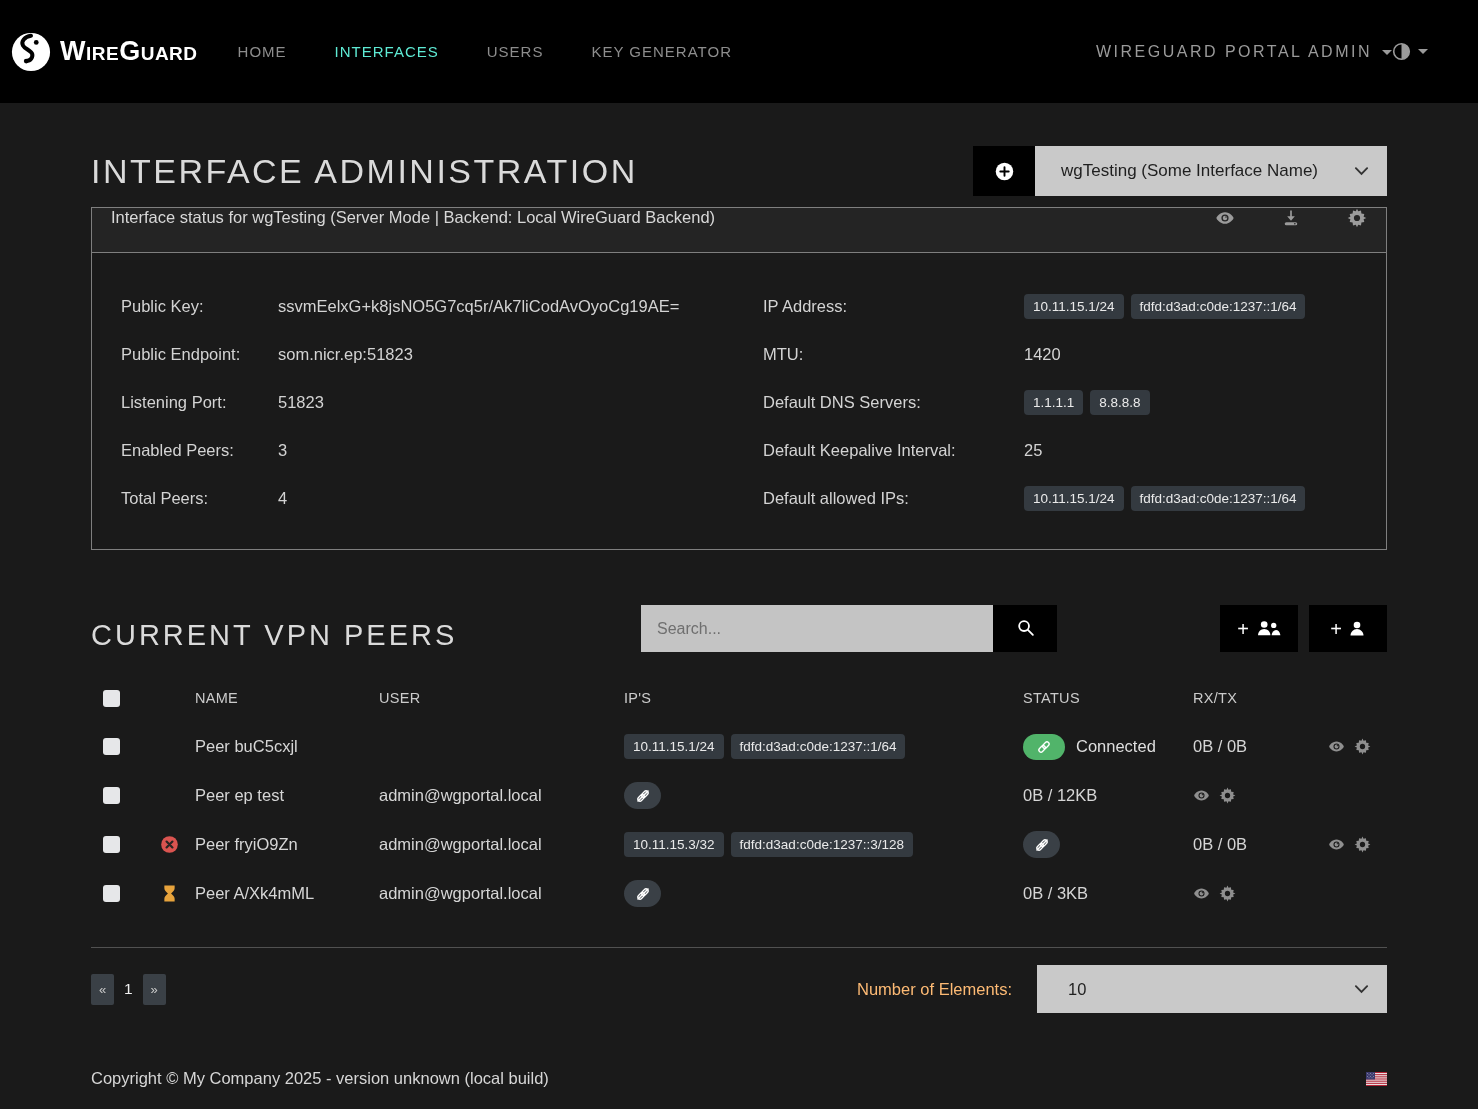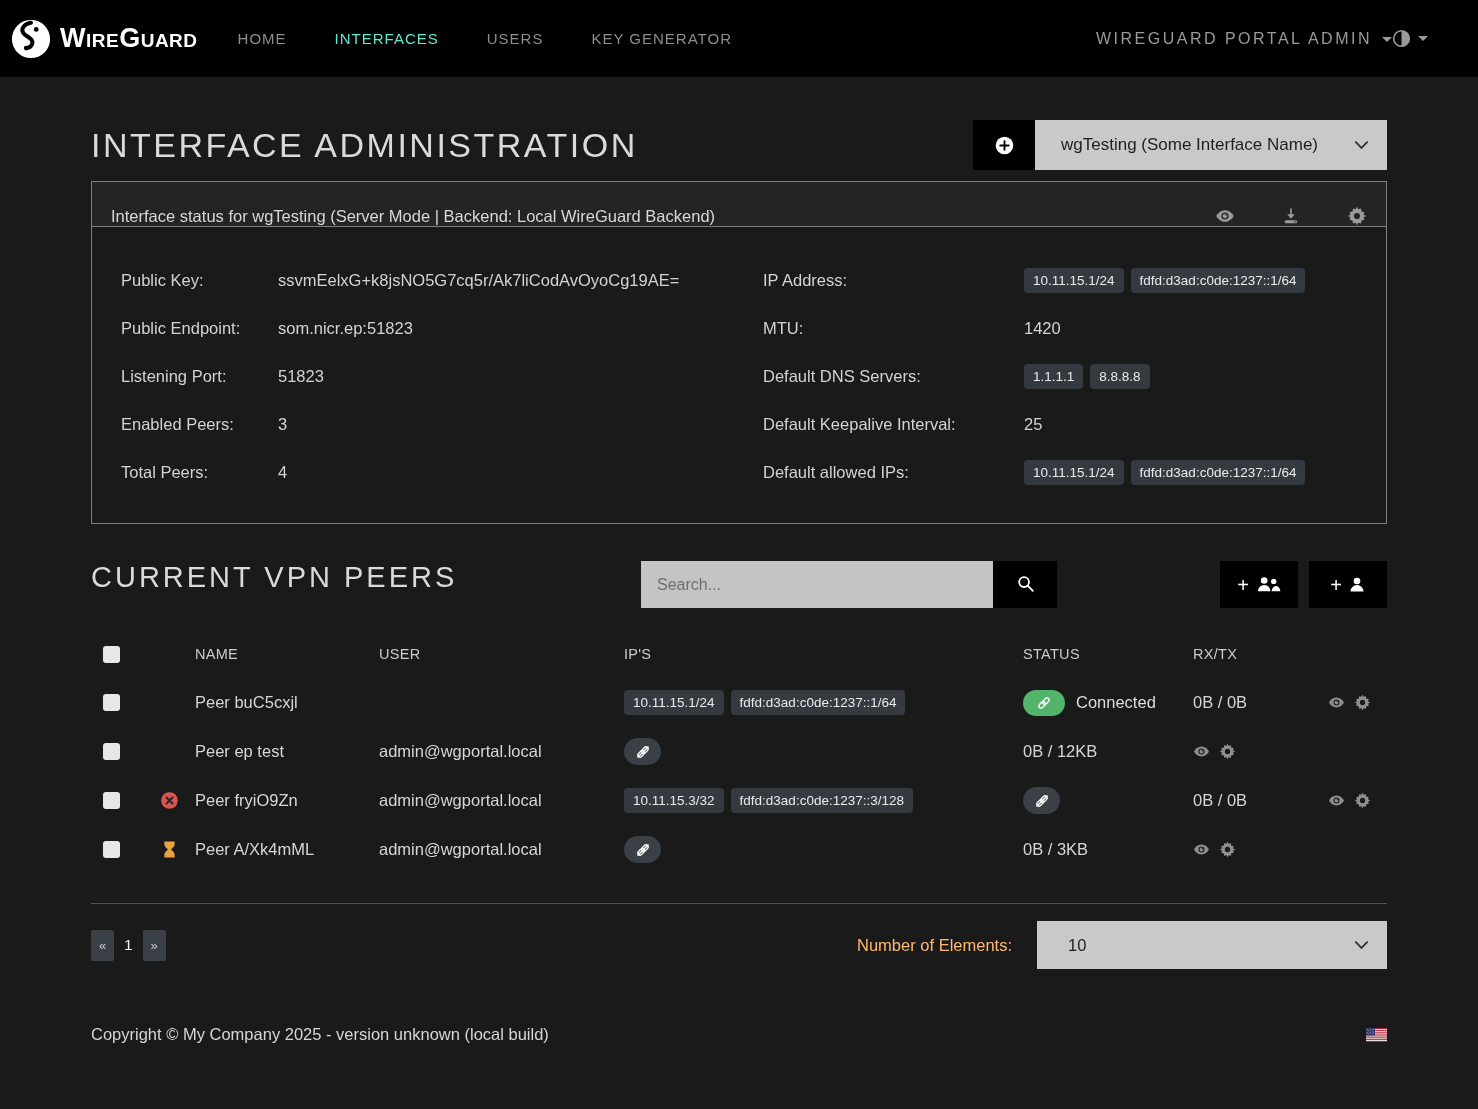--- a/index.html
+++ b/index.html
@@ -5,21 +5,21 @@
   * { box-sizing: border-box; }
   html,body { margin:0; padding:0; }
   body {
     width:1478px; height:1109px; overflow:hidden;
     background:#1a1a1a;
     font-family:"Liberation Sans", sans-serif;
   }
 
   
   nav {
-    height:77px; background:#000;
+    height:103px; background:#000;
     display:flex; align-items:center;
     padding:0 50px 0 10px;
   }
   .brand { display:flex; align-items:center; gap:8px; }
   .brand svg { width:42px; height:42px; display:block; }
   .brand-text { color:#fff; font-size:27px; font-weight:600; font-variant:small-caps; letter-spacing:.5px; }
   .nav-items { display:flex; gap:48px; margin:0 0 0 40px; padding:0; list-style:none; }
   .nav-item { font-size:15px; font-weight:400; letter-spacing:1px; color:#8d8d8d; cursor:pointer; }
   .nav-item.active { color:#5eead4; }
   .nav-right { margin-left:auto; display:flex; align-items:flex-end; }
@@ -37,36 +37,36 @@
   .btn-icon-black { width:62px; height:50px; background:#000; border:none; display:flex; align-items:center; justify-content:center; cursor:pointer; }
   .btn-icon-black svg { width:21px; height:21px; display:block; }
   .select { background:#c9c9c9; display:flex; align-items:center; cursor:pointer; }
   .select-interface { width:352px; height:50px; padding:0 18px 0 26px; font-size:17px; color:#1f1f1f; }
   .select .chev { margin-left:auto; }
   .chev svg { width:15px; height:10px; display:block; }
 
   
   .card { margin-top:11px; border:1px solid #7f7f7f; }
   .card-header { height:45px; background:#242424; border-bottom:1px solid #7f7f7f;
-    display:flex; align-items:flex-end; padding:0 19px; font-size:16.5px; color:#d8d8d8; }
+    display:flex; align-items:flex-start; padding:0 19px; font-size:16.5px; color:#d8d8d8; }
   .card-actions { margin-left:auto; display:flex; gap:46px; }
   .card-action { color:#9b9b9b; width:20px; height:20px; cursor:pointer; }
   .card-action svg { width:20px; height:20px; display:block; }
   .card-body { display:flex; padding:39px 0 37px; }
   .col { width:50%; }
   .drow { display:flex; align-items:center; min-height:28px; margin-bottom:20px; }
   .drow:last-child { margin-bottom:0; }
   .col-left .dlabel { width:157px; margin-left:29px; }
   .col-right .dlabel { width:261px; margin-left:24px; }
   .dlabel { font-size:16.5px; color:#d3d3d3; flex-shrink:0; }
   .dvalue { font-size:16.5px; color:#d3d3d3; display:flex; gap:7px; align-items:center; }
   .badge { background:#343a40; color:#eaeaea; font-size:13.5px; font-weight:500; padding:5px 9px; border-radius:4px; white-space:nowrap; }
 
   
-  .peers-head { margin-top:37px; display:flex; align-items:flex-start; }
+  .peers-head { margin-top:55px; display:flex; align-items:flex-end; }
   .section-title { font-size:29px; font-weight:500; letter-spacing:3px; color:#dadada; margin:0; }
   .search-group { margin-left:auto; display:flex; height:47px; }
   .search-input { width:352px; background:#c4c4c4; border:none; outline:none; padding:0 16px; font-size:16px; color:#222; font-family:inherit; }
   .search-input::placeholder { color:#6f6f6f; }
   .search-btn { width:64px; background:#000; border:none; display:flex; align-items:center; justify-content:center; cursor:pointer; }
   .search-btn svg { width:19px; height:19px; }
   .add-group { display:flex; gap:11px; margin-left:163px; }
   .btn-add { width:78px; height:47px; background:#000; border:none; display:flex; align-items:center; justify-content:center; gap:6px; cursor:pointer; }
   .btn-add .plus { font-size:20px; color:#fff; line-height:1; font-weight:400; }
   .btn-add svg { display:block; }

